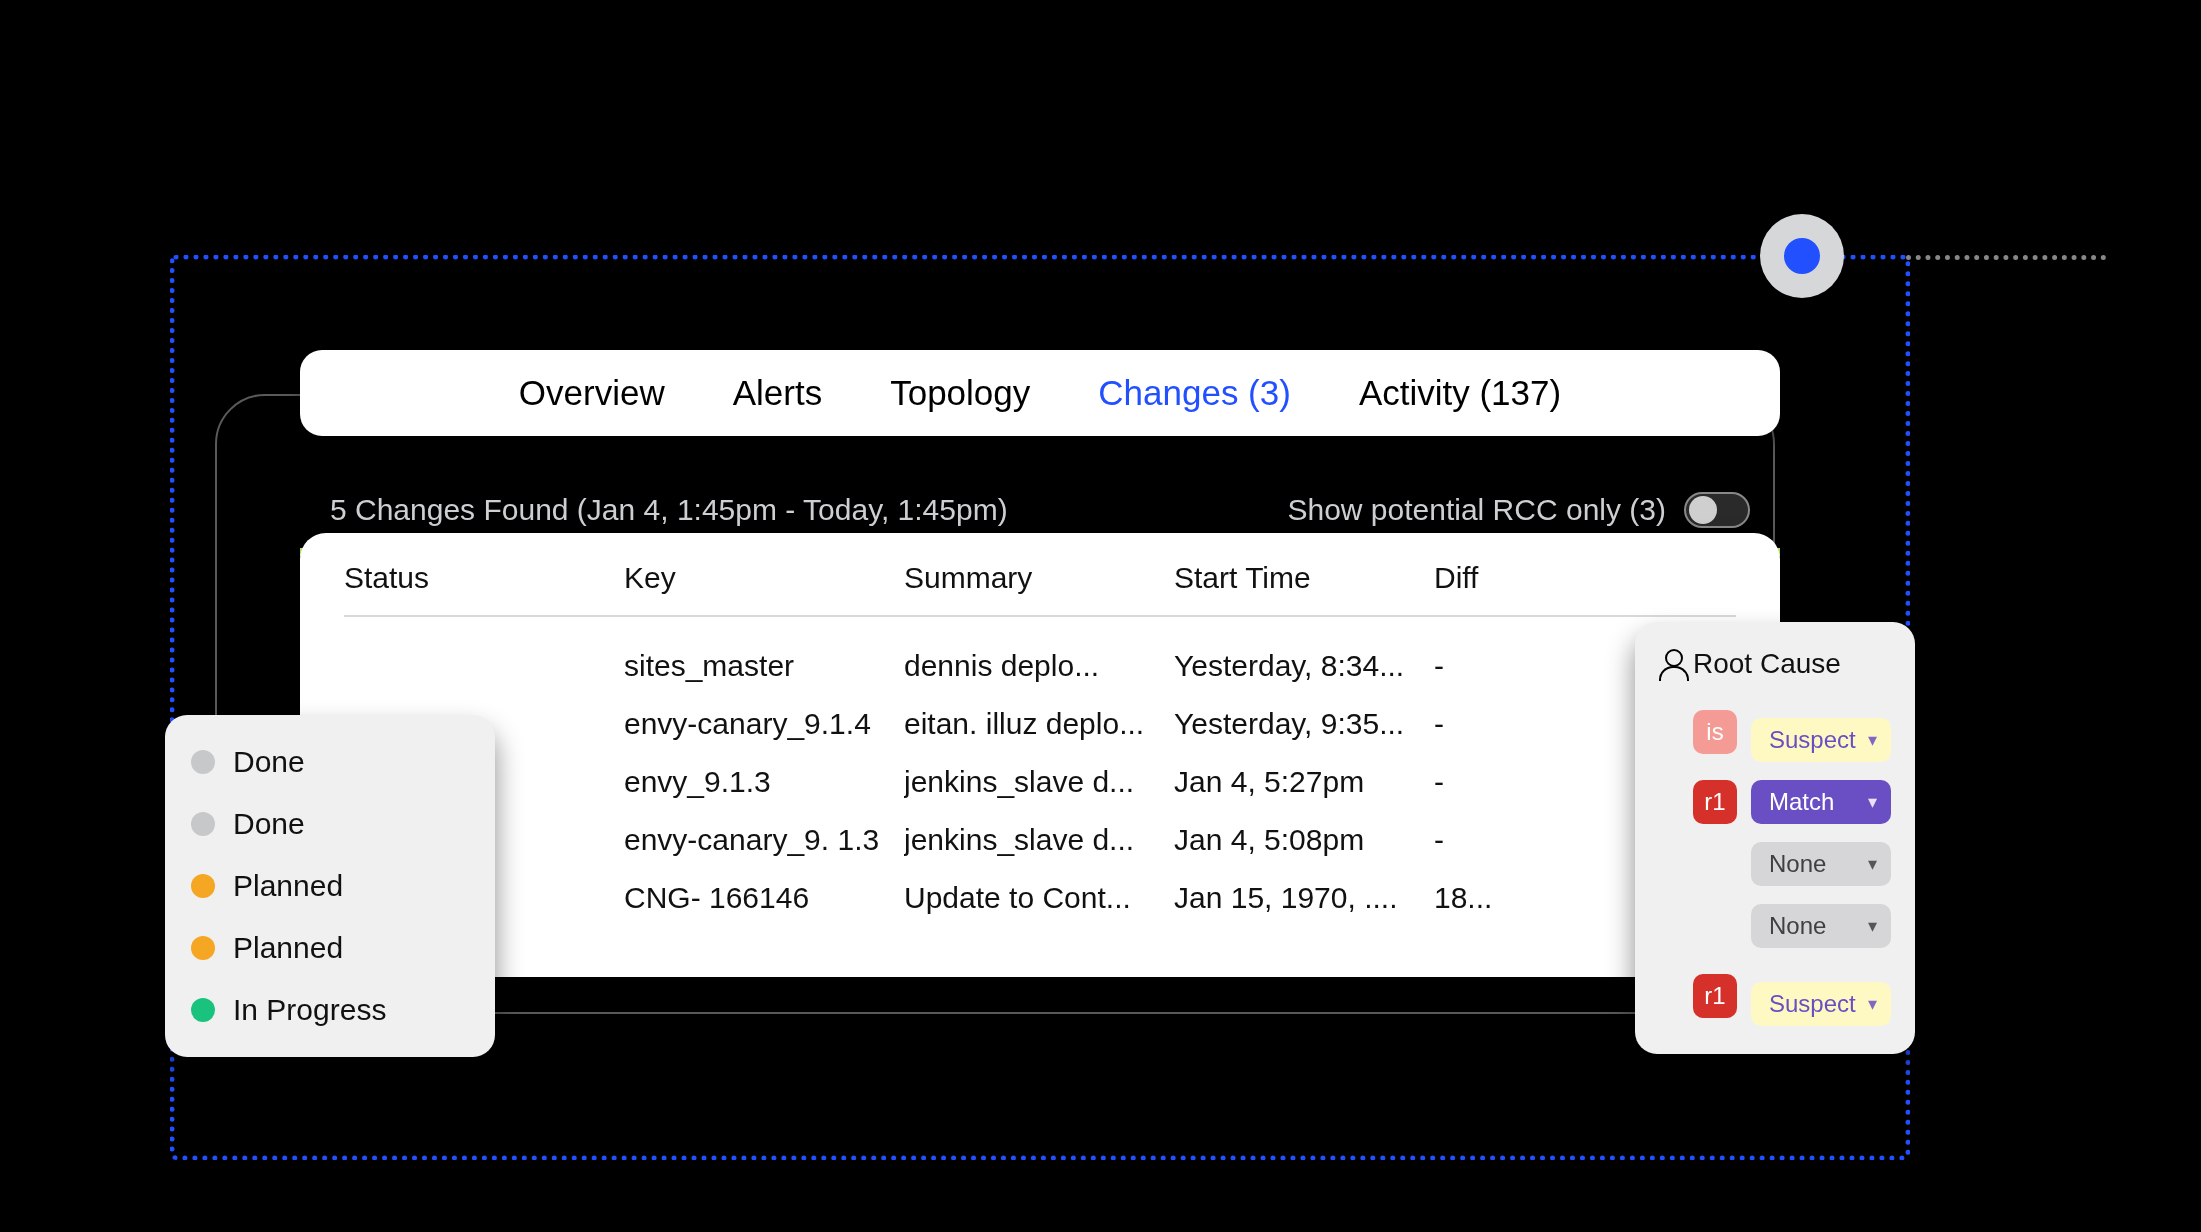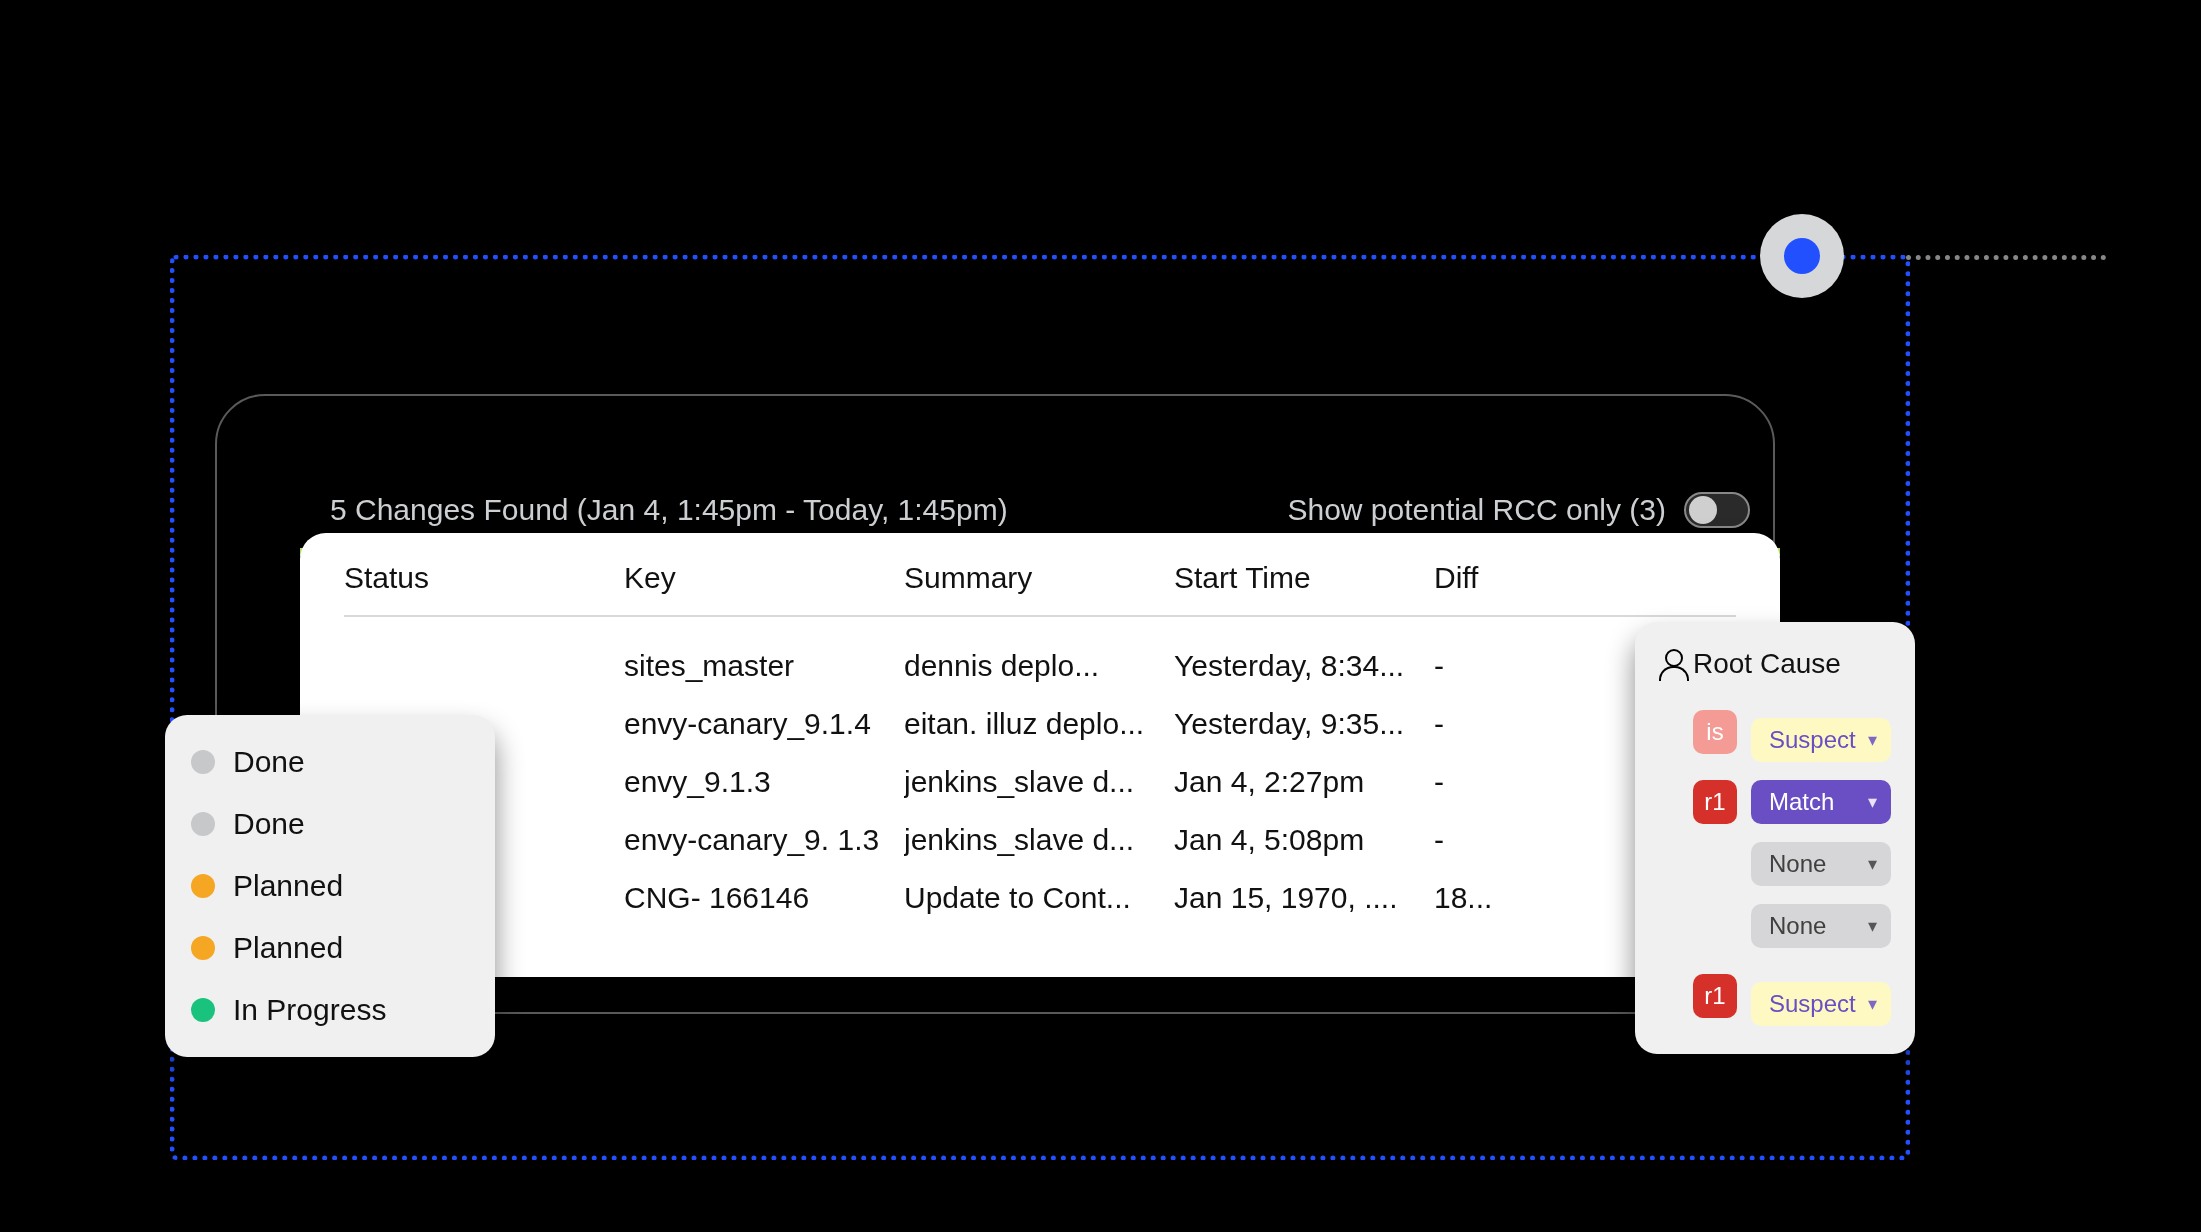--- a/index.html
+++ b/index.html
@@ -177,20 +177,27 @@
 <div class="stage">
 
   <div class="dotframe"></div>
   <div class="dotframe-top-right"></div>
   <div class="node">
     <div class="node-inner"></div>
   </div>
 
   <div class="panel-outline"></div>
 
+  <div class="tabbar">
+    <div class="tab">Overview</div>
+    <div class="tab">Alerts</div>
+    <div class="tab">Topology</div>
+    <div class="tab active">Changes (3)</div>
+    <div class="tab">Activity (137)</div>
+  </div>
 
   <div class="subbar">
     <div>5 Changes Found (Jan 4, 1:45pm - Today, 1:45pm)</div>
     <div class="toggle-wrap">
       <div>Show potential RCC only (3)</div>
       <div class="toggle">
         <div class="knob"></div>
       </div>
     </div>
   </div>
@@ -215,21 +222,21 @@
       <span></span>
       <span>envy-canary_9.1.4</span>
       <span>eitan. illuz deplo...</span>
       <span>Yesterday, 9:35...</span>
       <span>-</span>
     </div>
     <div class="trow">
       <span></span>
       <span>envy_9.1.3</span>
       <span>jenkins_slave d...</span>
-      <span>Jan 4, 2:27pm</span>
+      <span>Jan 4, 5:27pm</span>
       <span>-</span>
     </div>
     <div class="trow">
       <span></span>
       <span>envy-canary_9. 1.3</span>
       <span>jenkins_slave d...</span>
       <span>Jan 4, 5:08pm</span>
       <span>-</span>
     </div>
     <div class="trow">

